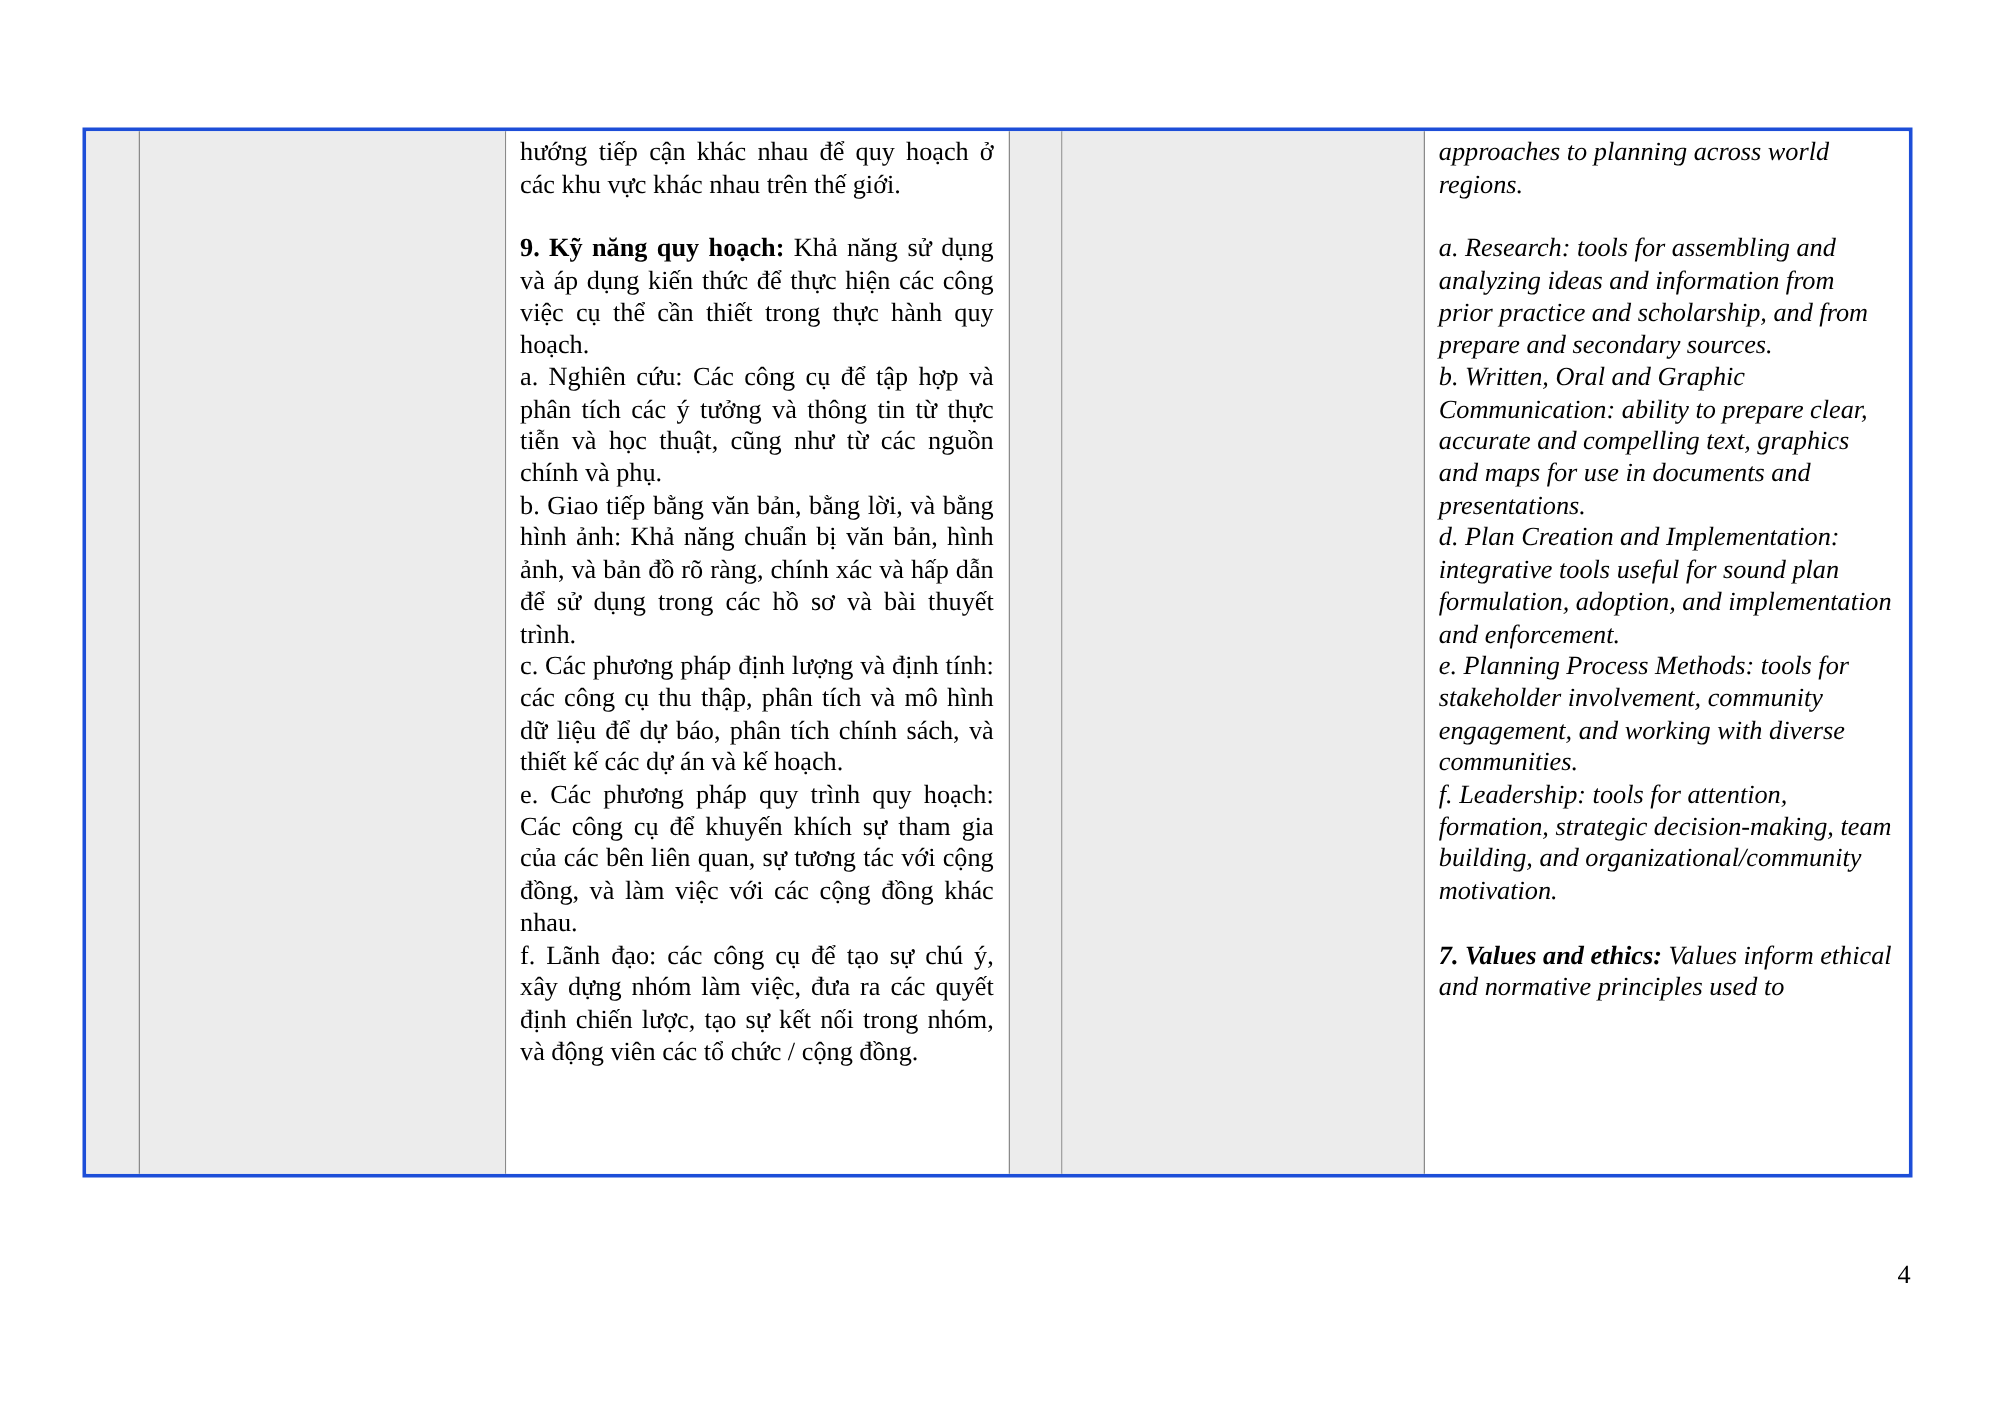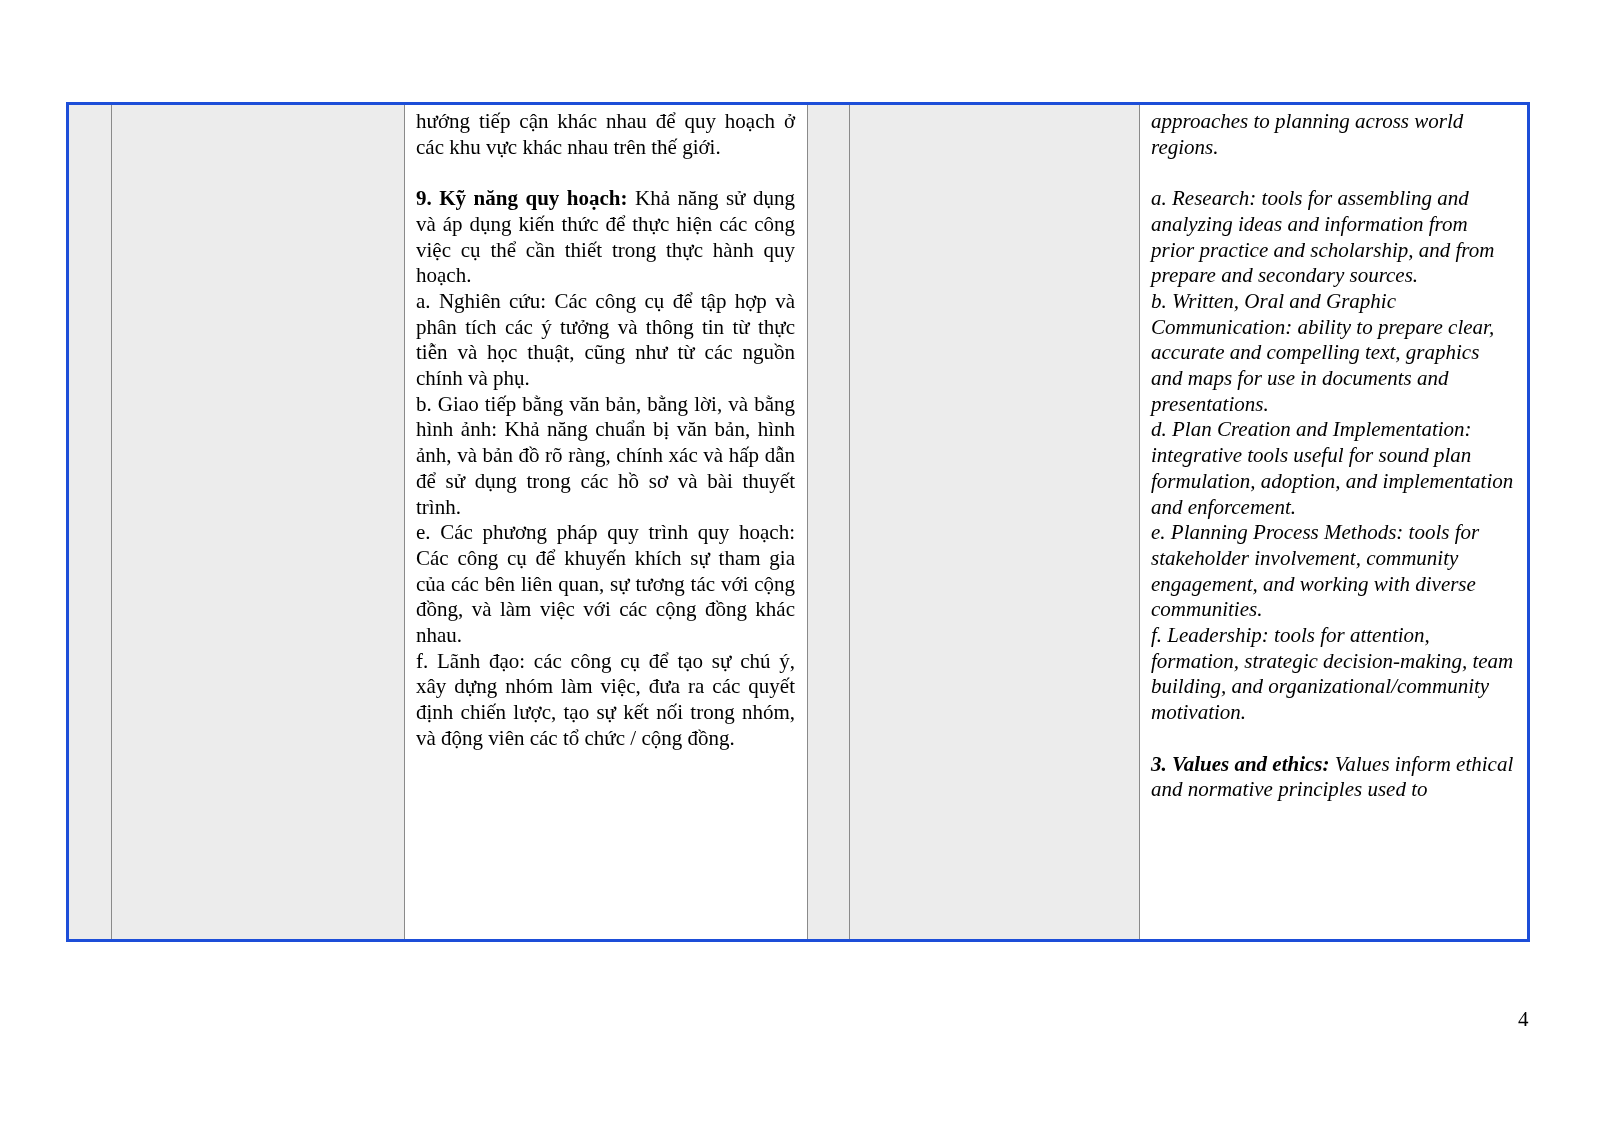--- a/index.html
+++ b/index.html
@@ -77,31 +77,32 @@
 <div class="page">
   <div class="doc-table">
     <div class="cell gray"></div>
     <div class="cell gray"></div>
     <div class="cell text-cell vn" id="vn-cell">
         <p>hướng tiếp cận khác nhau để quy hoạch ở các khu vực khác nhau trên thế giới.</p>
         <p class="blank">&nbsp;</p>
         <p><strong>9. Kỹ năng quy hoạch:</strong> Khả năng sử dụng và áp dụng kiến thức để thực hiện các công việc cụ thể cần thiết trong thực hành quy hoạch.</p>
         <p>a. Nghiên cứu: Các công cụ để tập hợp và phân tích các ý tưởng và thông tin từ thực tiễn và học thuật, cũng như từ các nguồn chính và phụ.</p>
         <p>b. Giao tiếp bằng văn bản, bằng lời, và bằng hình ảnh: Khả năng chuẩn bị văn bản, hình ảnh, và bản đồ rõ ràng, chính xác và hấp dẫn để sử dụng trong các hồ sơ và bài thuyết trình.</p>
+        <p>c. Các phương pháp định lượng và định tính: các công cụ thu thập, phân tích và mô hình dữ liệu để dự báo, phân tích chính sách, và thiết kế các dự án và kế hoạch.</p>
         <p>e. Các phương pháp quy trình quy hoạch: Các công cụ để khuyến khích sự tham gia của các bên liên quan, sự tương tác với cộng đồng, và làm việc với các cộng đồng khác nhau.</p>
         <p>f. Lãnh đạo: các công cụ để tạo sự chú ý, xây dựng nhóm làm việc, đưa ra các quyết định chiến lược, tạo sự kết nối trong nhóm, và động viên các tổ chức / cộng đồng.</p>
       </div>
     <div class="cell gray"></div>
     <div class="cell gray"></div>
     <div class="cell text-cell en" id="en-cell">
         <p>approaches to planning across world regions.</p>
         <p class="blank">&nbsp;</p>
         <p>a. Research: tools for assembling and analyzing ideas and information from prior practice and scholarship, and from prepare and secondary sources.</p>
         <p>b. Written, Oral and Graphic Communication: ability to prepare clear, accurate and compelling text, graphics and maps for use in documents and presentations.</p>
         <p>d. Plan Creation and Implementation: integrative tools useful for sound plan formulation, adoption, and implementation and enforcement.</p>
         <p>e. Planning Process Methods: tools for stakeholder involvement, community engagement, and working with diverse communities.</p>
         <p>f. Leadership: tools for attention, formation, strategic decision-making, team building, and organizational/community motivation.</p>
         <p class="blank">&nbsp;</p>
-        <p><strong>3. Values and ethics:</strong> Values inform ethical and normative principles used to</p>
+        <p><strong>7. Values and ethics:</strong> Values inform ethical and normative principles used to</p>
       </div>
   </div>
   <div class="page-number">4</div>
 </div>
 
 </body></html>

